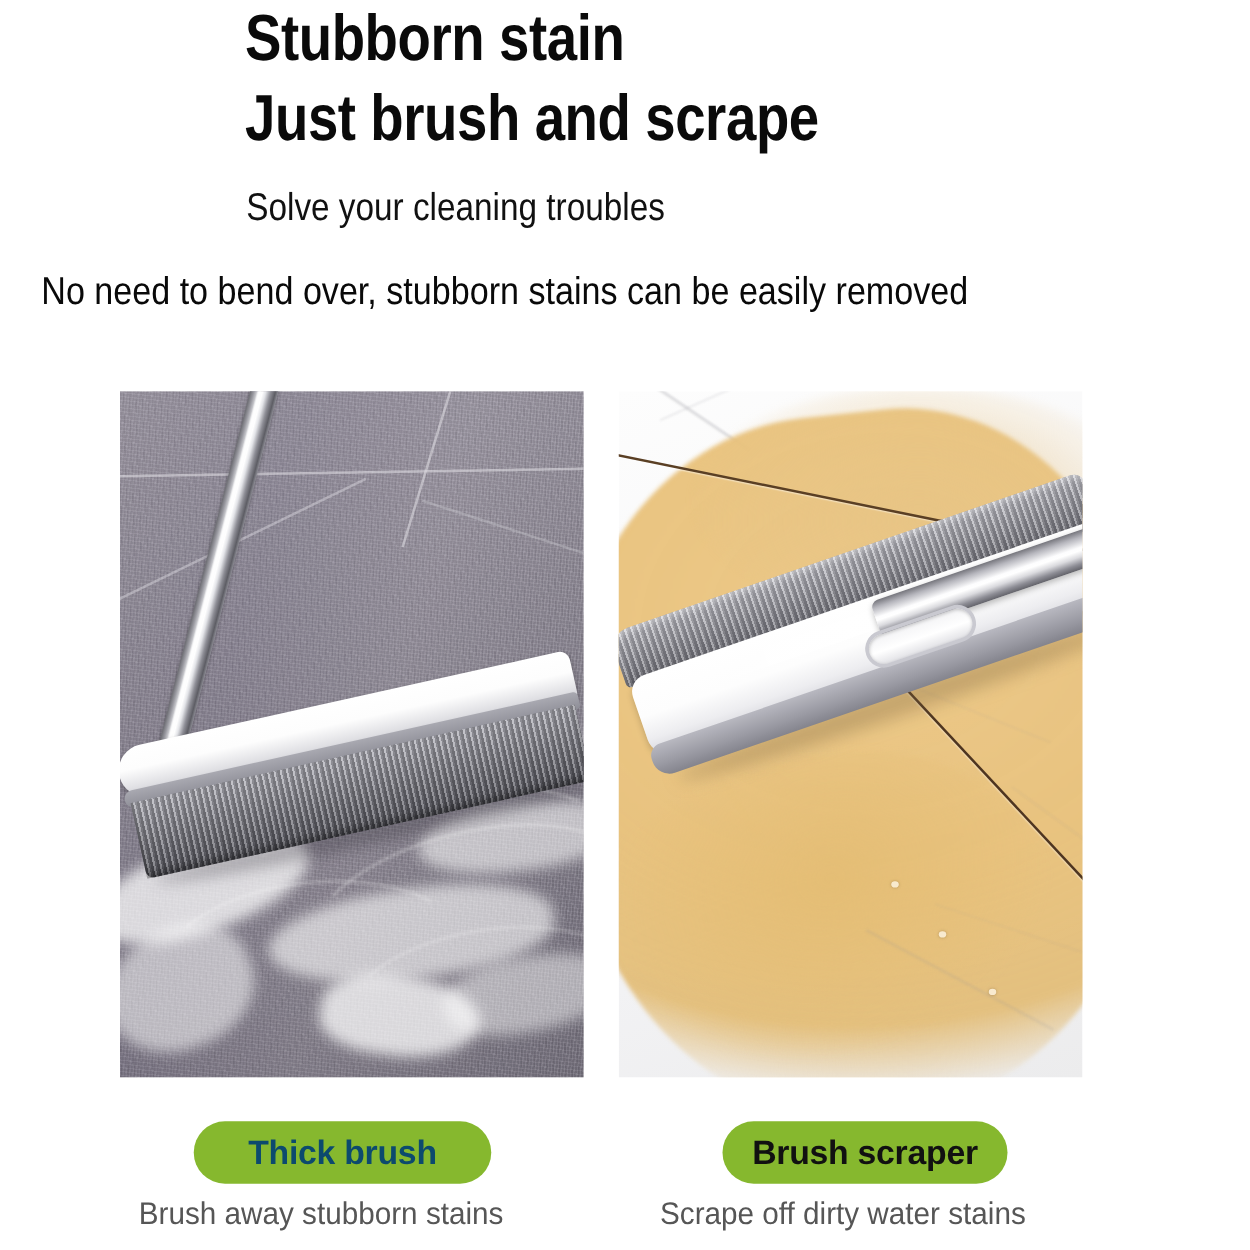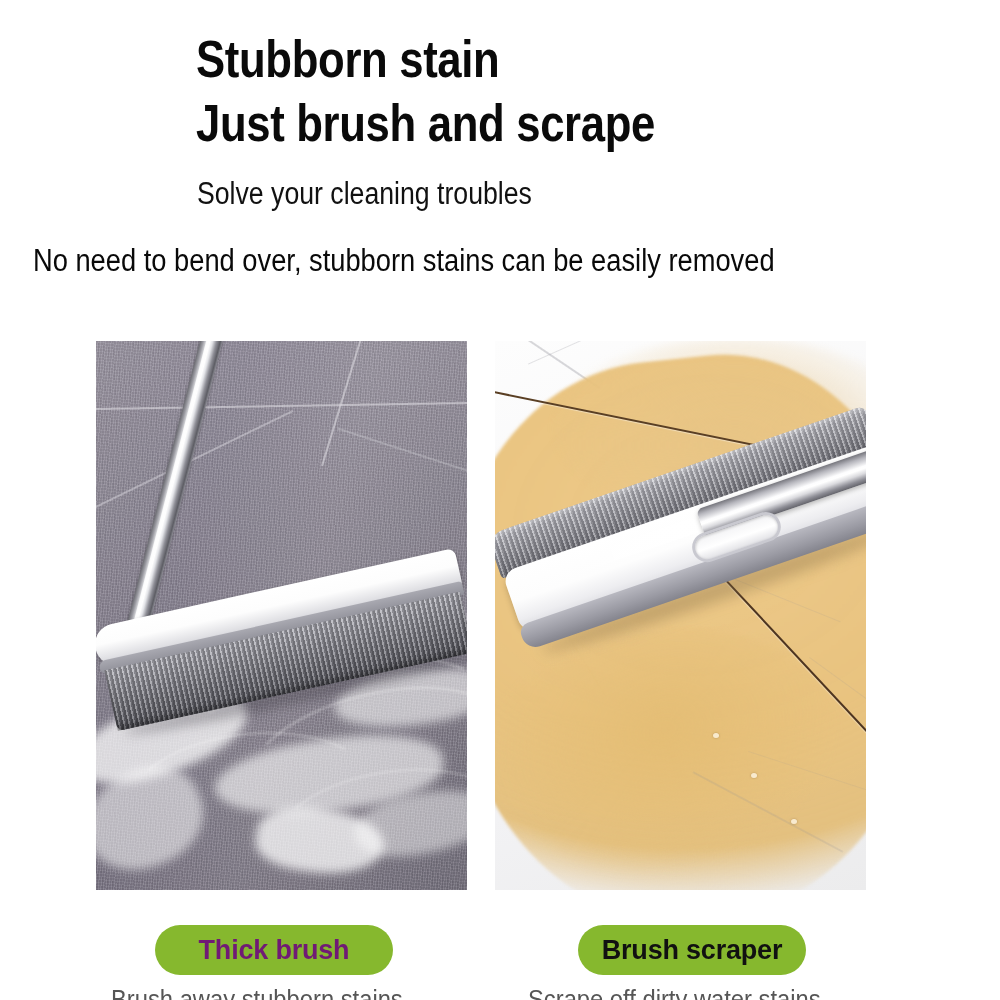--- a/index.html
+++ b/index.html
@@ -2,21 +2,21 @@
 <html><head>
 <meta charset="utf-8">
 <style>
   * { box-sizing: border-box; margin: 0; padding: 0; }
   html, body {
     width: 1000px; height: 1000px;
     background: #ffffff;
     font-family: "Liberation Sans", sans-serif;
     overflow: hidden;
   }
-  .page { position: relative; width: 1000px; height: 856px; background:#fff;margin-top:28px; }
+  .page { position: relative; width: 1000px; height: 856px; background:#fff; }
 
   
   .headline-block { position:absolute; left:0; top:0; width:1000px; }
   .hl { color:#0a0a0a; font-weight:700; letter-spacing:-0.4px; }
   .hl1 { position:absolute; left:196px; top:2px; font-size:52px; line-height:58px;
          transform: scaleX(0.84); transform-origin: left top; }
   .hl2 { position:absolute; left:196px; top:66px; font-size:52px; line-height:58px;
          transform: scaleX(0.84); transform-origin: left top; }
   .sub1 { position:absolute; left:197px; top:148px; font-size:31px; line-height:36px;
           color:#111; font-weight:400; transform: scaleX(0.86); transform-origin:left top; }
@@ -331,19 +331,19 @@
         <div class="shadow"></div>
         <div class="teeth"></div>
         <div class="body"></div>
         <div class="base"></div>
       </div>
       <div class="handle-r"></div>
       <div class="slot"></div>
     </div>
   </div>
 
-  <div class="badge" id="badge-left" style="background: rgb(134, 184, 46); color: #701a75;">Thick brush</div>
+  <div class="badge" id="badge-left" style="background: rgb(134, 184, 46); color: #0c4a6e;">Thick brush</div>
   <div class="badge" id="badge-right" style="background: rgb(134, 184, 46); color: rgb(17, 17, 17);">Brush scraper</div>
 
   <div class="caption" id="caption-left" style="color: rgb(86, 86, 86);">Brush away stubborn stains</div>
   <div class="caption" id="caption-right" style="color: rgb(86, 86, 86);">Scrape off dirty water stains</div>
 
 </div>
 
 </body></html>

